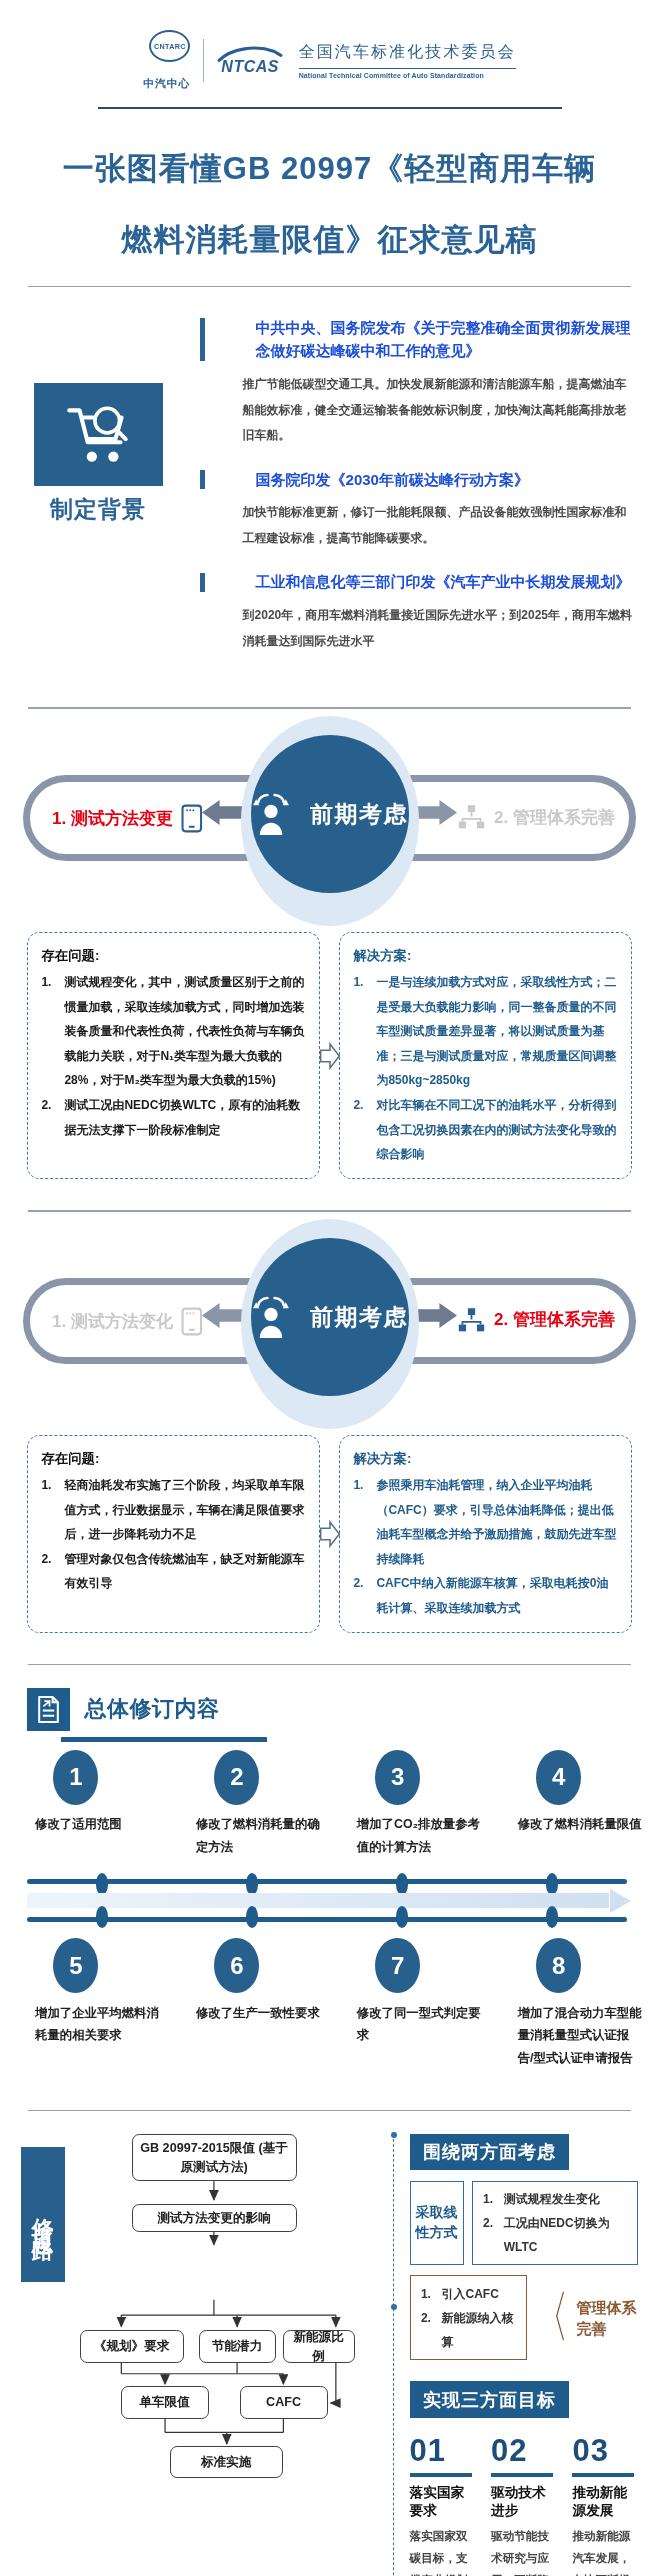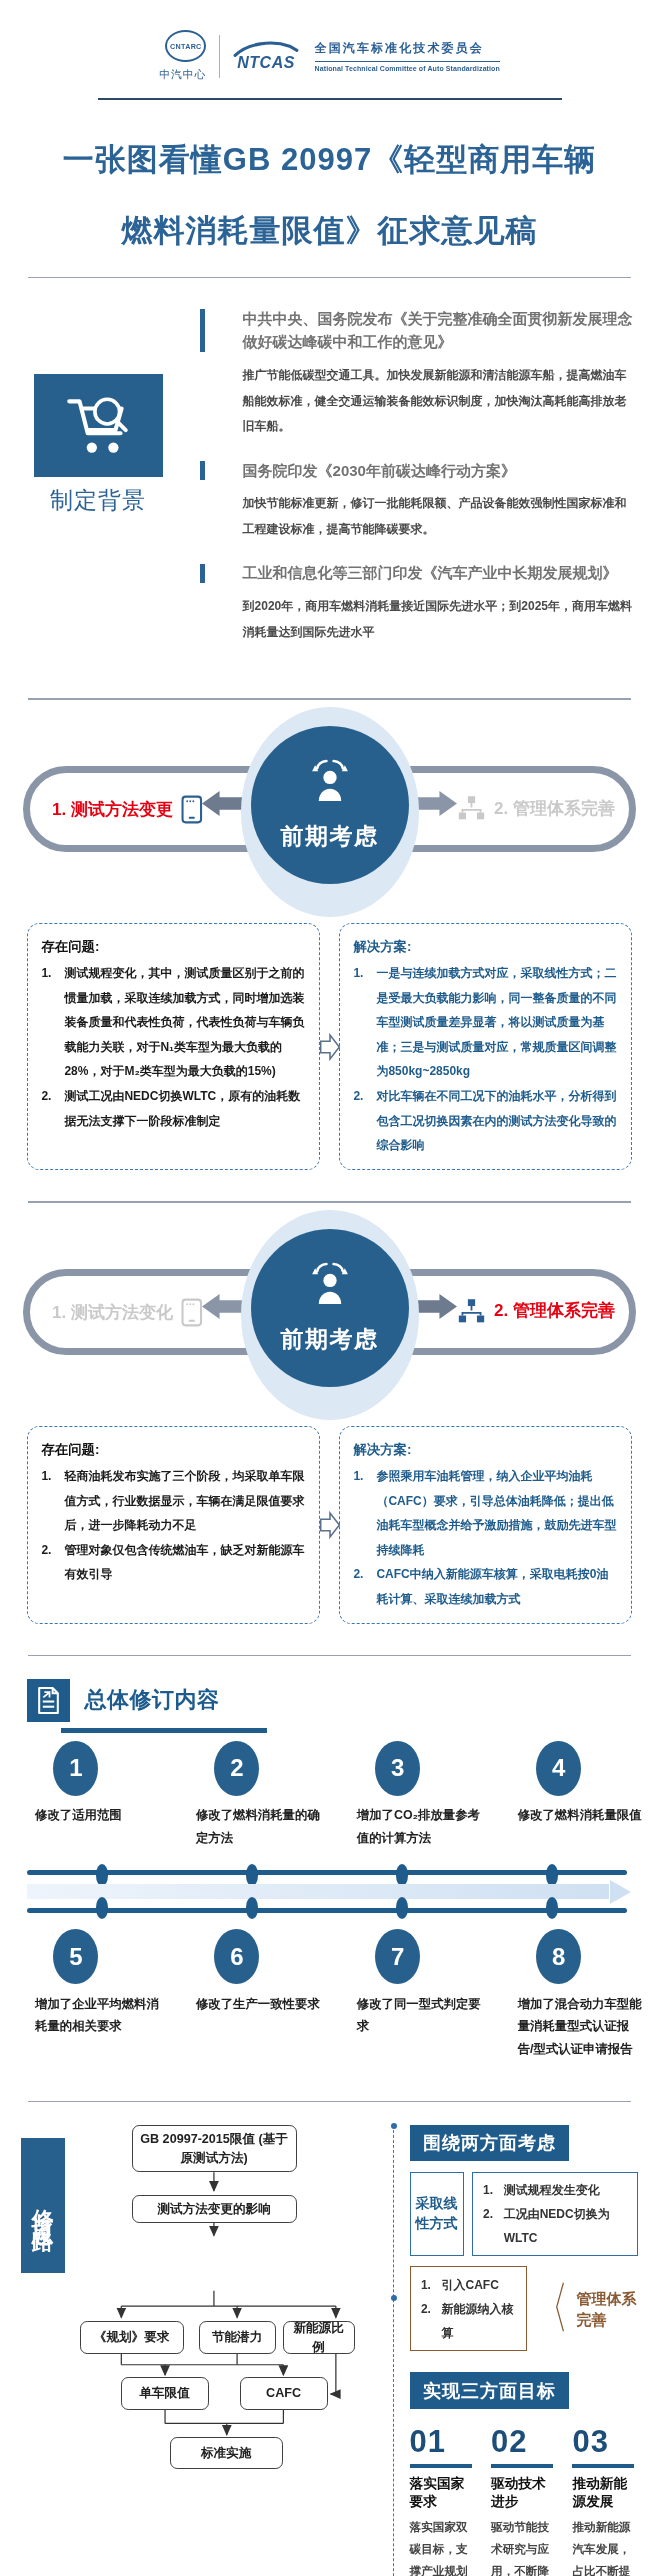--- a/index.html
+++ b/index.html
@@ -3,50 +3,50 @@
 <meta charset="utf-8">
 <style>
   html,body{margin:0;padding:0;background:#ffffff}
   body{font-family:"Liberation Sans","DejaVu Sans",sans-serif;color:#222}
   .page{width:659px;margin:0 auto;background:#fff;overflow:hidden;position:relative}
 
   
   .logo-row{display:flex;align-items:center;justify-content:center;gap:12.4px;padding-top:30px}
   .cntarc{display:flex;flex-direction:column;align-items:flex-end;color:#2b5f94}
   .cntarc-badge{width:37px;height:28px;border:2.1px solid #2b5f94;border-radius:50%;display:flex;align-items:center;justify-content:center;font-weight:800;font-size:7.2px;letter-spacing:0.3px}
-  .cntarc-cn{font-size:10.8px;font-weight:400;margin-top:6px;letter-spacing:1px}
+  .cntarc-cn{font-size:10.8px;font-weight:700;margin-top:15px;letter-spacing:1px}
   .logo-sep{width:1px;height:43px;background:#9db4cc}
   .ntcas{display:flex;flex-direction:column;align-items:center;color:#2b5f94}
   .ntcas-text{font-size:16px;font-weight:800;font-style:italic;letter-spacing:0.5px;margin-top:-4.1px}
   .committee{margin-left:2.1px}
-  .committee-cn{font-size:12px;font-weight:700;color:#2b5f94;letter-spacing:2.1px;border-bottom:1px solid #2b5f94;padding-bottom:4.1px}
+  .committee-cn{font-size:16px;font-weight:400;color:#2b5f94;letter-spacing:2.1px;border-bottom:1px solid #2b5f94;padding-bottom:4.1px}
   .committee-en{font-size:7px;font-weight:700;color:#2b5f94;margin-top:3.1px;letter-spacing:0.1px}
 
   .rule-navy{width:464px;height:2.1px;background:#2e4a6b;margin:15.5px auto 0}
   .rule-gray{width:603px;height:1.5px;background:#98a1b0;margin:31px auto 0}
 
   
   .main-title{color:#2b6396;font-weight:800;text-align:center;font-size:31px;letter-spacing:1px;margin-top:44px;line-height:1}
   .main-title .t2{display:block;margin-top:40px}
 
   
   .bg-section{display:flex;gap:24px;padding:29px 20.6px 3.1px}
   .bg-left{width:155px;text-align:center;flex:none}
   .bg-icon{width:129px;height:103px;background:#27608c;margin:67px auto 0;display:flex;align-items:center;justify-content:center}
-  .bg-label{font-size:23px;font-weight:400;color:#2b6396;margin-top:8.2px;letter-spacing:1px}
+  .bg-label{font-size:23px;font-weight:700;color:#2b6396;margin-top:8.2px;letter-spacing:1px}
   .bg-item{margin-bottom:18.5px}
-  .bg-heading{position:relative;padding-left:43px;font-size:15px;font-weight:800;color:#737373;line-height:1.55}
+  .bg-heading{position:relative;padding-left:56px;font-size:15px;font-weight:800;color:#1d4ed8;line-height:1.55}
   .bg-heading::before{content:"";position:absolute;left:0;top:2.1px;bottom:2.1px;width:5.2px;background:#2b6396}
   .bg-body{font-size:12px;color:#4a4a4a;line-height:2.15;margin-top:9.3px;padding-left:43px;font-weight:600}
 
   
   .banner{position:relative;height:196px;margin-top:14.4px}
   .ribbon{position:absolute;left:23px;right:23px;top:52px;height:72px;border:7.7px solid #8a96a8;border-radius:44px;background:#fff}
   .banner-ellipse{position:absolute;left:50%;top:-7.2px;transform:translateX(-50%);width:178px;height:210px;background:#dce8f4;border-radius:50%}
-  .banner-circle{position:absolute;left:50%;top:12.4px;transform:translateX(-50%);width:158px;height:158px;background:#27608c;border-radius:50%;display:flex;flex-direction:column;align-items:center;justify-content:center;gap:19px}
+  .banner-circle{position:absolute;left:50%;top:12.4px;transform:translateX(-50%);width:158px;height:158px;background:#27608c;border-radius:50%;display:flex;flex-direction:row;align-items:center;justify-content:center;gap:19px}
   .banner-circle .lbl{color:#fff;font-size:23px;font-weight:800;letter-spacing:1.5px}
   .banner-side{position:absolute;top:81px;display:flex;align-items:center;gap:8.2px;font-size:17px;font-weight:800;white-space:nowrap}
   .banner-side.lft{left:52px}
   .banner-side.rgt{right:44px}
   .c-red{color:#e60012}.c-gray{color:#c9c9c9}.c-blue{color:#2b5f94}
   .banner-arrow{position:absolute;top:76px}
   .banner-arrow.lft{left:202px}
   .banner-arrow.rgt{right:202px}
 
   

